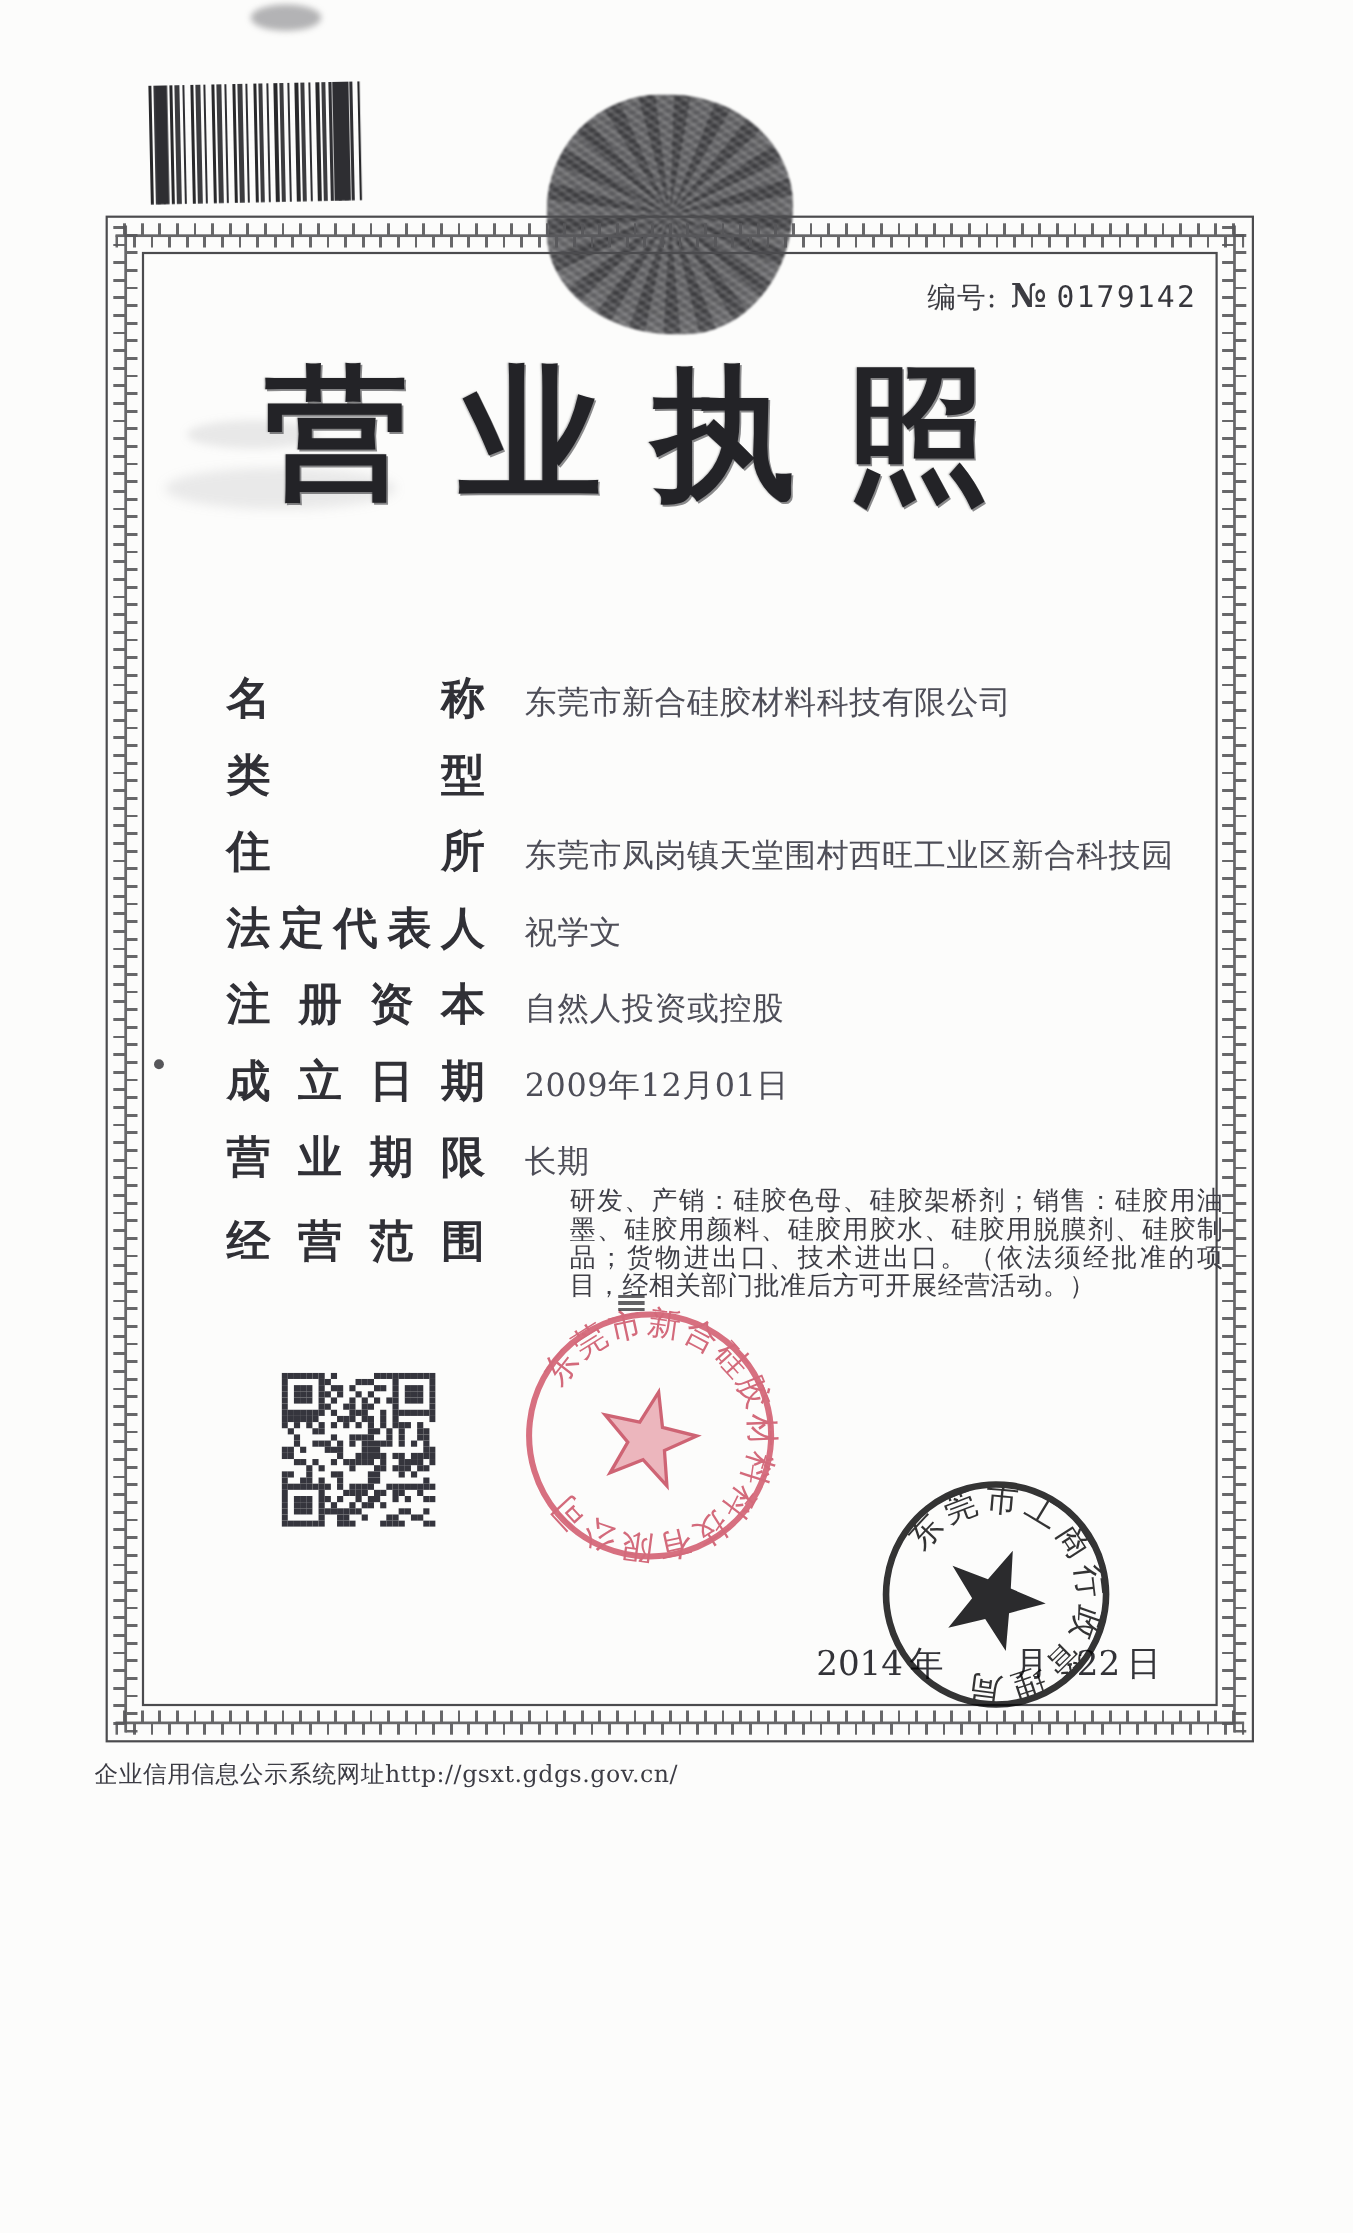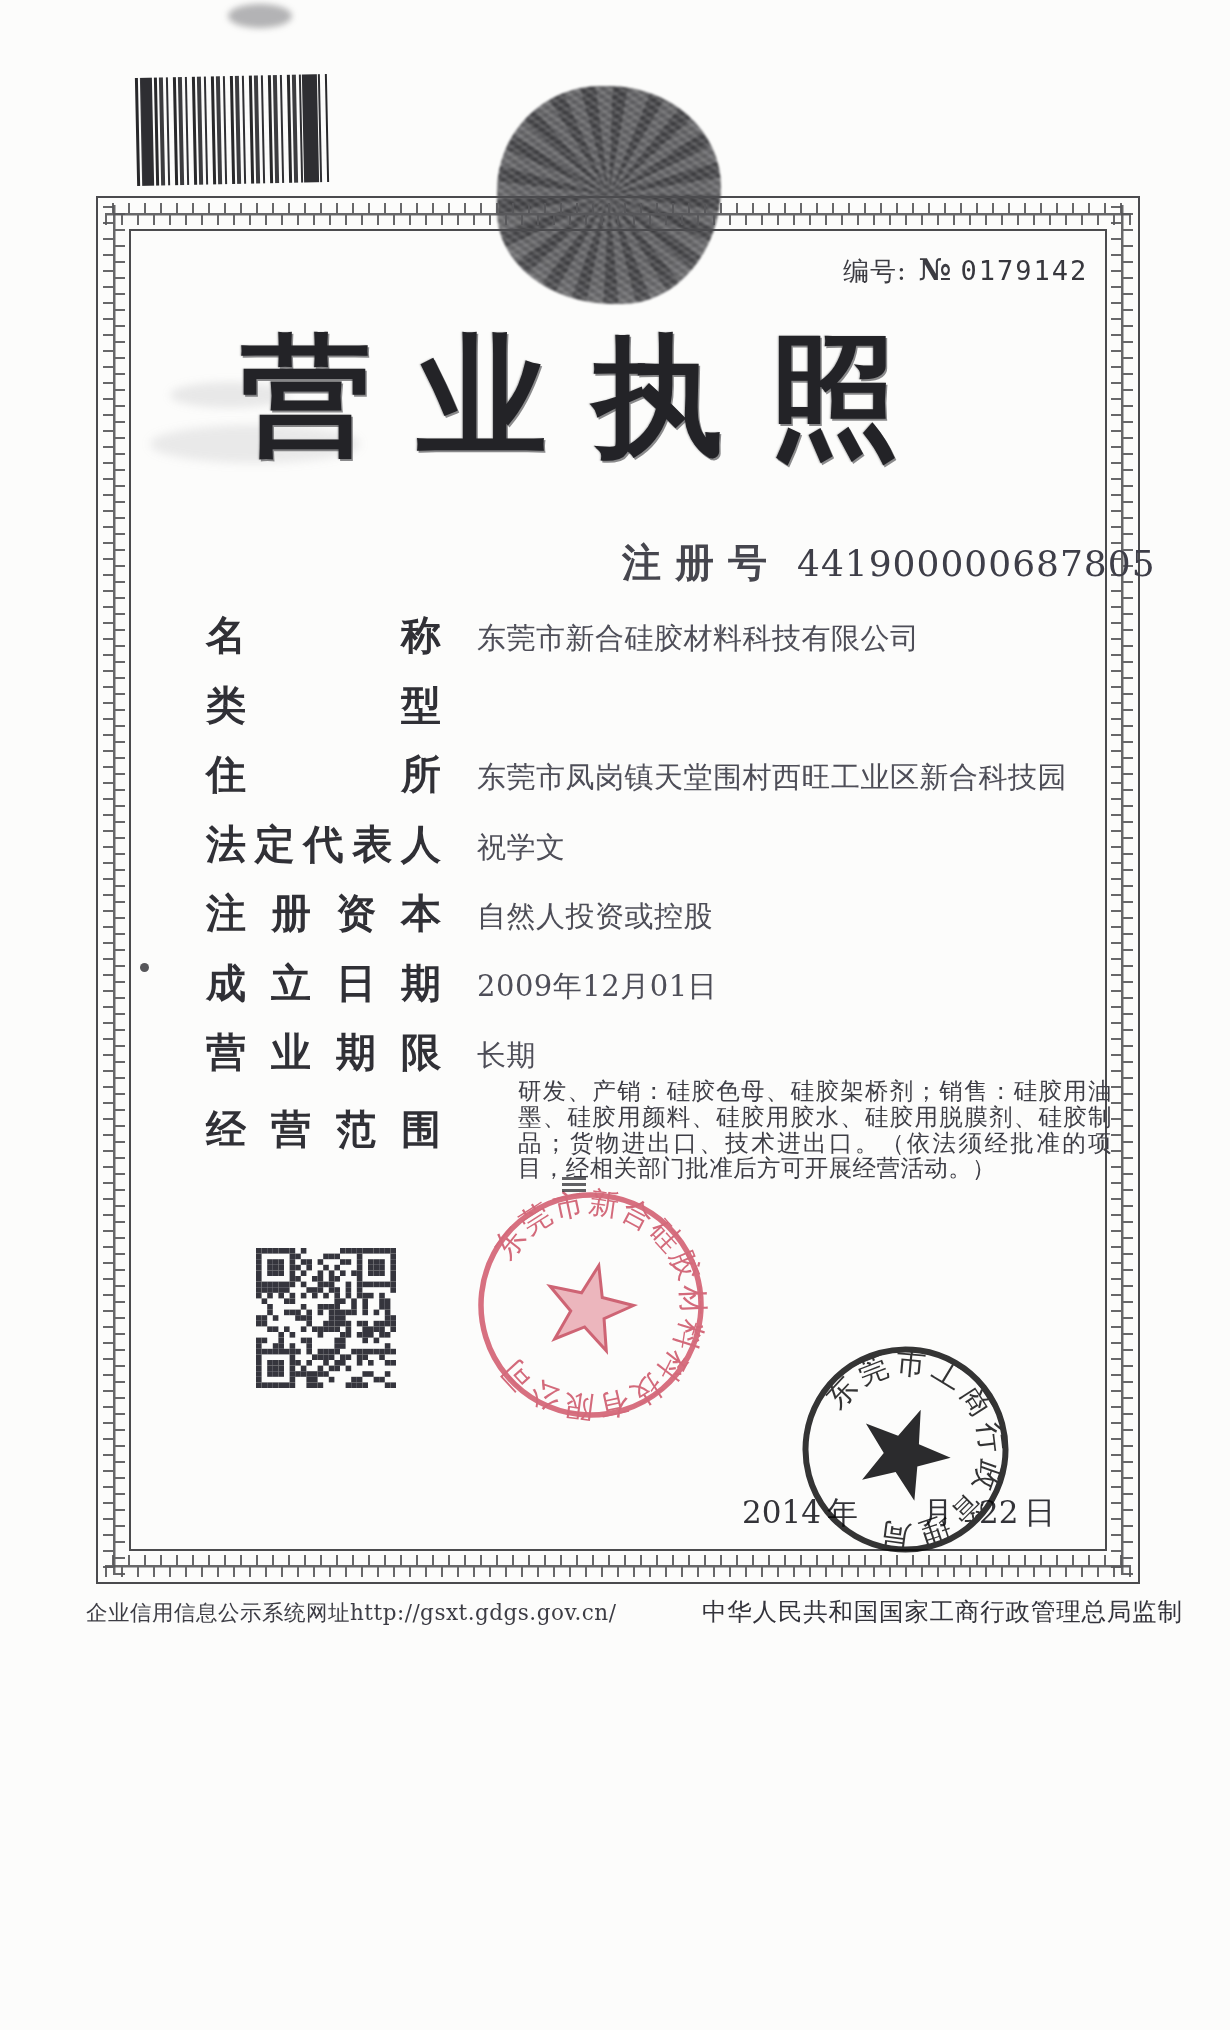--- a/index.html
+++ b/index.html
@@ -65,21 +65,21 @@
     background-repeat:repeat-y,repeat-y,no-repeat;}
   .gk-left{left:5px;} .gk-right{right:5px;}
 
   
   .serial{position:absolute;left:843px;top:252px;font-size:26px;color:#3c3c42;letter-spacing:1px;white-space:nowrap;}
   .serial .nosign{font-weight:bold;font-size:30px;margin:0 8px 0 12px;}
   .serial .serialnum{font-family:"DejaVu Sans Mono", monospace;font-size:27px;letter-spacing:2px;color:#37373d;}
 
   .title{
     position:absolute;left:96px;top:318px;width:1040px;margin:0;text-align:center;
-    font-family:Liberation Sans, sans-serif;font-weight:900;font-size:130px;line-height:1.2;
+    font-family:Liberation Serif, serif;font-weight:900;font-size:130px;line-height:1.2;
     letter-spacing:46px;transform:translateX(-23px);color:#232327;
     text-shadow:1.5px 1.5px 0 rgba(45,45,50,.55),-1px 0 1.5px rgba(45,45,50,.35);
   }
 
   .regno{position:absolute;left:622px;top:536px;white-space:nowrap;}
   .regno-label{font-size:39px;letter-spacing:14px;color:#46464e;font-weight:600;}
   .regno-num{font-size:36px;letter-spacing:1px;margin-left:16px;color:#3e3e48;}
 
   
   .fields{position:absolute;left:206px;top:612px;width:880px;}
@@ -135,23 +135,20 @@
     <div class="gk gk-v gk-right"></div>
     <div class="inner-line"></div>
   </div>
 
   <div class="serial">
     <span>编号:</span><span class="nosign">№</span><span class="serialnum">0179142</span>
   </div>
 
   <h1 class="title">营业执照</h1>
 
-  <div class="regno">
-    <span class="regno-label spread-inline">注册号</span><span class="regno-num">441900000687805</span>
-  </div>
 
   <div class="fields">
     <div class="row">
       <div class="flabel spread">
           <span>名</span>
           <span>称</span>
         </div>
       <div class="fvalue">东莞市新合硅胶材料科技有限公司</div>
     </div>
     <div class="row">
@@ -564,15 +561,14 @@
       <defs>
         <path id="blkTextPath" d="M 31.5 107.5 A 76 76 0 1 1 183.5 107.5 A 76 76 0 1 1 31.5 107.5" fill="none"></path>
       </defs>
       <text fill="#1c1c1e" style="font-size:30px;letter-spacing:4.5px;font-family:'DejaVu Serif',serif;">
         <textPath href="#blkTextPath">东莞市工商行政管理局</textPath>
       </text>
     </g>
   </svg>
 
   <div class="footer-left">企业信用信息公示系统网址http://gsxt.gdgs.gov.cn/</div>
-  <div class="footer-right">中华人民共和国国家工商行政管理总局监制</div>
 
 </div>
 
 </body></html>

